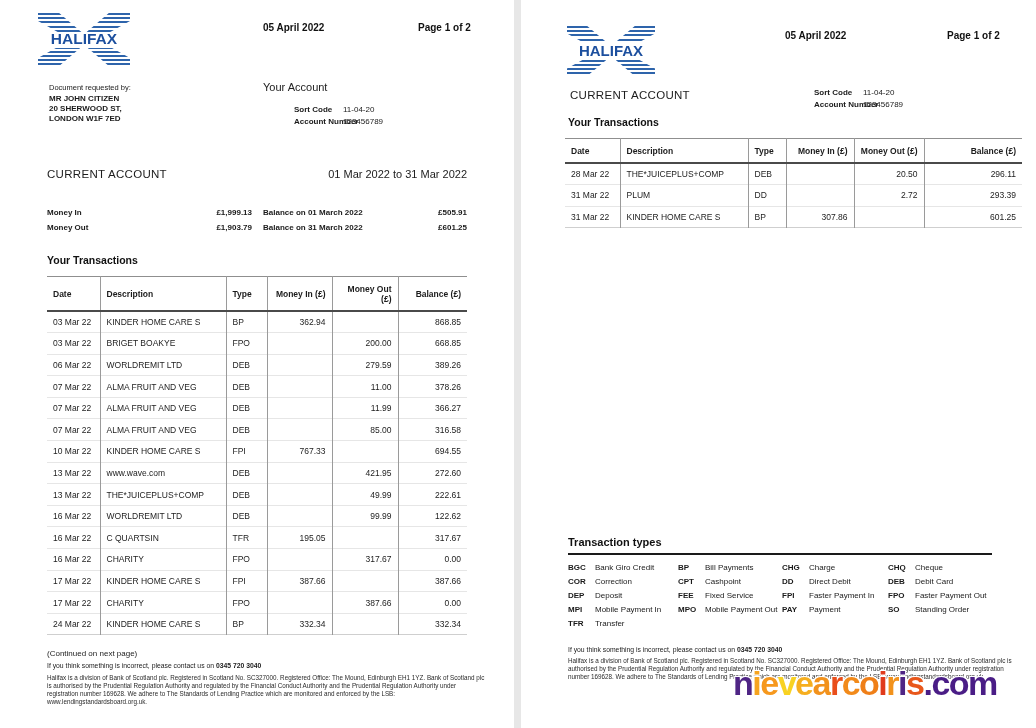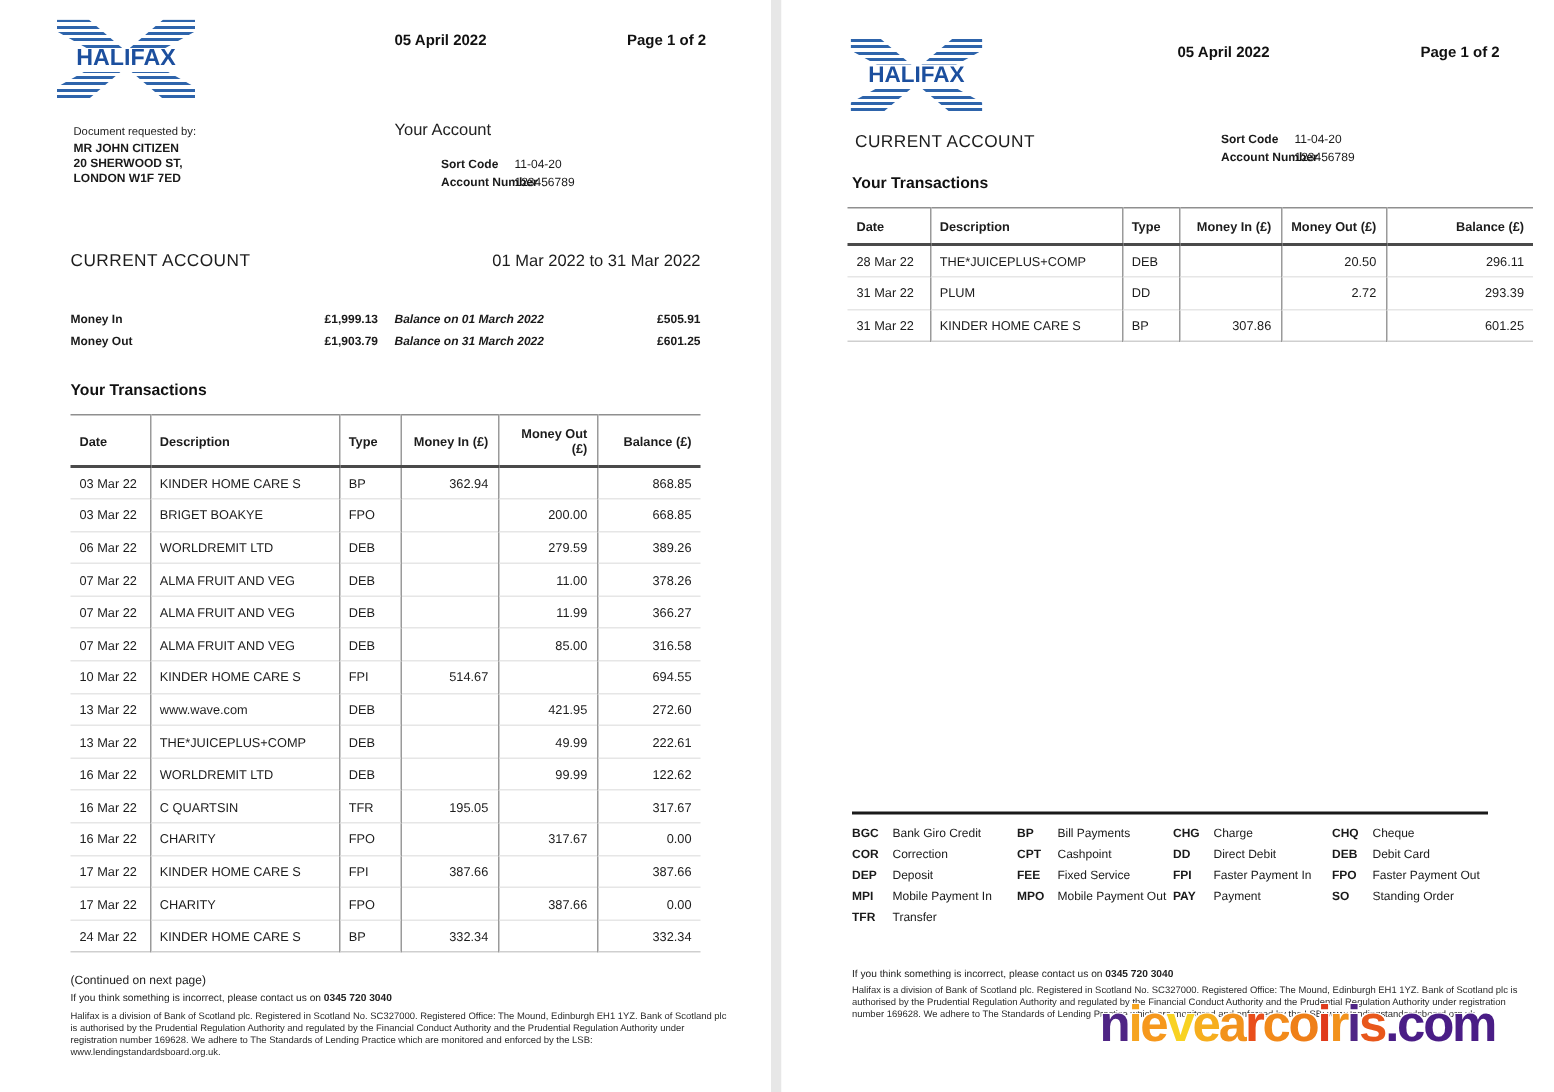--- a/index.html
+++ b/index.html
@@ -31,21 +31,21 @@
   .section-h { font-size:10.5px; font-weight:bold; color:#111; }
   .ya-heading { font-size:11px; color:#222; }
 
   .kv-row { position:relative; height:11px; font-size:8px; margin-bottom:1px; }
   .kv-label { position:absolute; left:0; font-weight:bold;padding-left:31px; }
   .kv-value { position:absolute; left:80px; }
 
   .sum-row { position:relative; height:15px; font-size:8px; font-weight:bold; }
   .sum-l-label { position:absolute; left:0; }
   .sum-l-val { position:absolute; left:125px; width:80px; text-align:right; }
-  .sum-r-label { position:absolute; left:216px;font-style:italic; }
+  .sum-r-label { position:absolute; left:216px; }
   .sum-r-val { position:absolute; right:0; }
 
   
   .tx-table { border-collapse:collapse; table-layout:fixed; font-size:8.5px; color:#1c1c1c;
     border-top:1px solid #8f8f8f; border-bottom:1px solid #cfcfcf; }
   .tx-table th { font-weight:bold; text-align:left; padding:7px 6px 6px 6px; border-bottom:2px solid #4a4a4a; }
   .tx-table td { padding:0 6px; height:21.6px; vertical-align:middle; }
   .tx-table th + th, .tx-table td + td { border-left:1px solid #9a9a9a; }
   .tx-table tbody tr + tr td { border-top:1px solid #e6e6e6; }
   .tx-table .num { text-align:right; }
@@ -193,21 +193,21 @@
             <td class="c2">DEB</td>
             <td class="c3 num"></td>
             <td class="c4 num">85.00</td>
             <td class="c5 num">316.58</td>
           </tr>
 
           <tr>
             <td class="c0">10 Mar 22</td>
             <td class="c1">KINDER HOME CARE S</td>
             <td class="c2">FPI</td>
-            <td class="c3 num">514.67</td>
+            <td class="c3 num">767.33</td>
             <td class="c4 num"></td>
             <td class="c5 num">694.55</td>
           </tr>
 
           <tr>
             <td class="c0">13 Mar 22</td>
             <td class="c1">www.wave.com</td>
             <td class="c2">DEB</td>
             <td class="c3 num"></td>
             <td class="c4 num">421.95</td>
@@ -354,20 +354,21 @@
             <td class="c1">KINDER HOME CARE S</td>
             <td class="c2">BP</td>
             <td class="c3 num">307.86</td>
             <td class="c4 num"></td>
             <td class="c5 num">601.25</td>
           </tr>
         </tbody>
     </table>
 
     <div class="abs" style="left:47px; top:536px; width:424px;">
+      <div class="tt-heading">Transaction types</div>
       <hr class="tt-rule">
       <div class="tt-grid">
 
           <div class="tt-item">
             <span class="tt-code">BGC</span><span class="tt-label">Bank Giro Credit</span>
           </div>
 
           <div class="tt-item">
             <span class="tt-code">BP</span><span class="tt-label">Bill Payments</span>
           </div>

